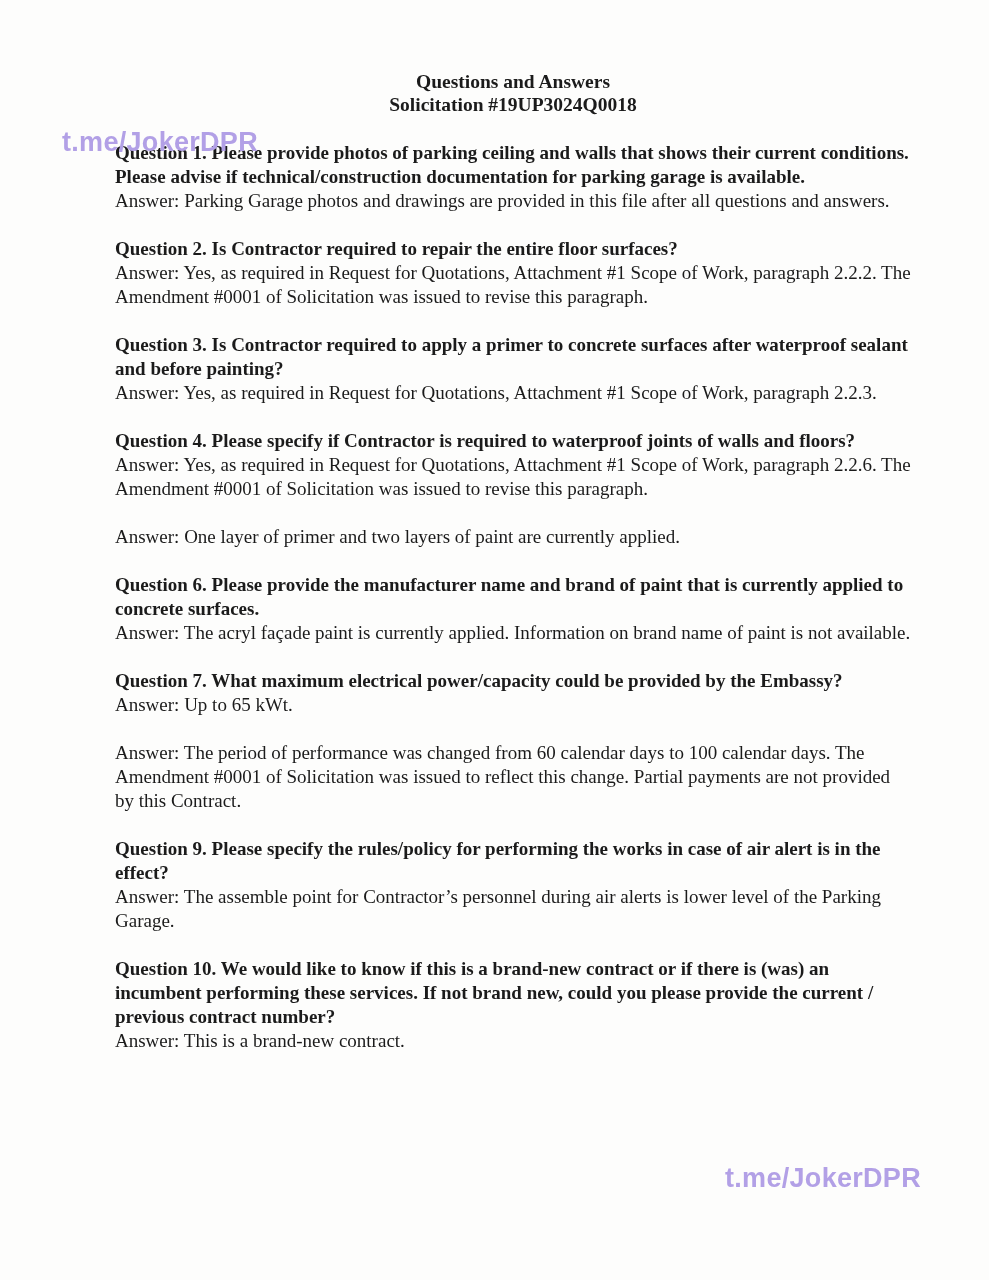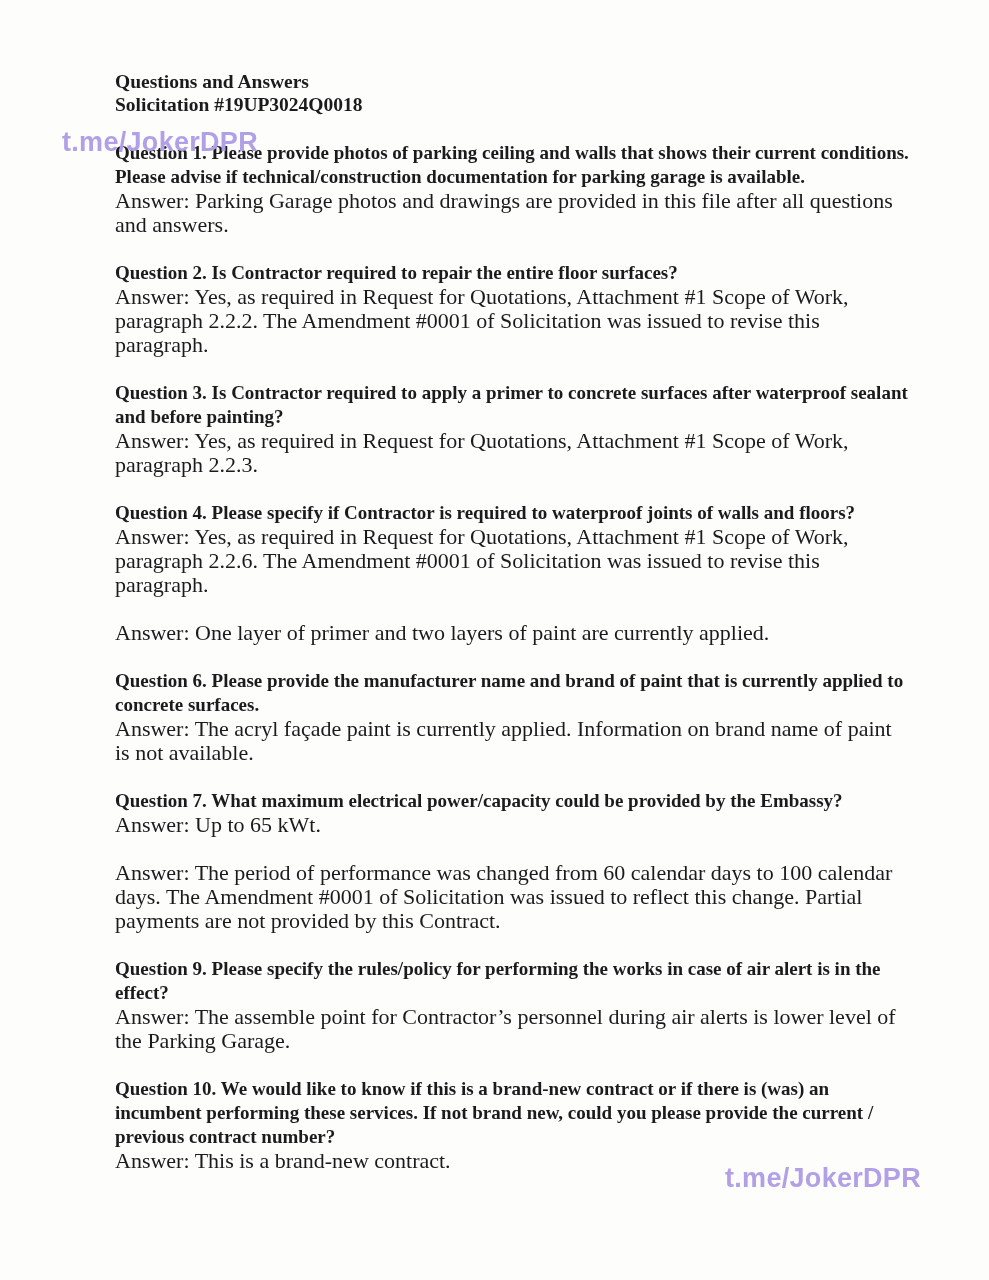--- a/index.html
+++ b/index.html
@@ -12,40 +12,41 @@
     width: 989px;
     height: 1280px;
     box-sizing: border-box;
     padding: 70px 78px 0 115px;
     background: #fdfdfc;
     font-family: "Liberation Serif", serif;
     color: #1b1b1b;
     overflow: hidden;
   }
   .doc-header {
+    text-align: center;
     margin-bottom: 25px;
   }
   .title-line {
     font-weight: bold;
     font-size: 19.5px;
     line-height: 23px;
   }
   .qa-list { }
   .qa-block {
     margin-bottom: 24px;
   }
   .question {
     margin: 0;
     font-weight: bold;
     font-size: 19px;
     line-height: 24px;
   }
   .answer {
     margin: 0;
-    font-size: 22px;
+    font-size: 19px;
     line-height: 24px;
   }
   .watermark {
     position: absolute;
     font-family: Liberation Sans, sans-serif;
     font-weight: bold;
     font-size: 27px;
     letter-spacing: 0.3px;
     white-space: nowrap;
     z-index: 5;

